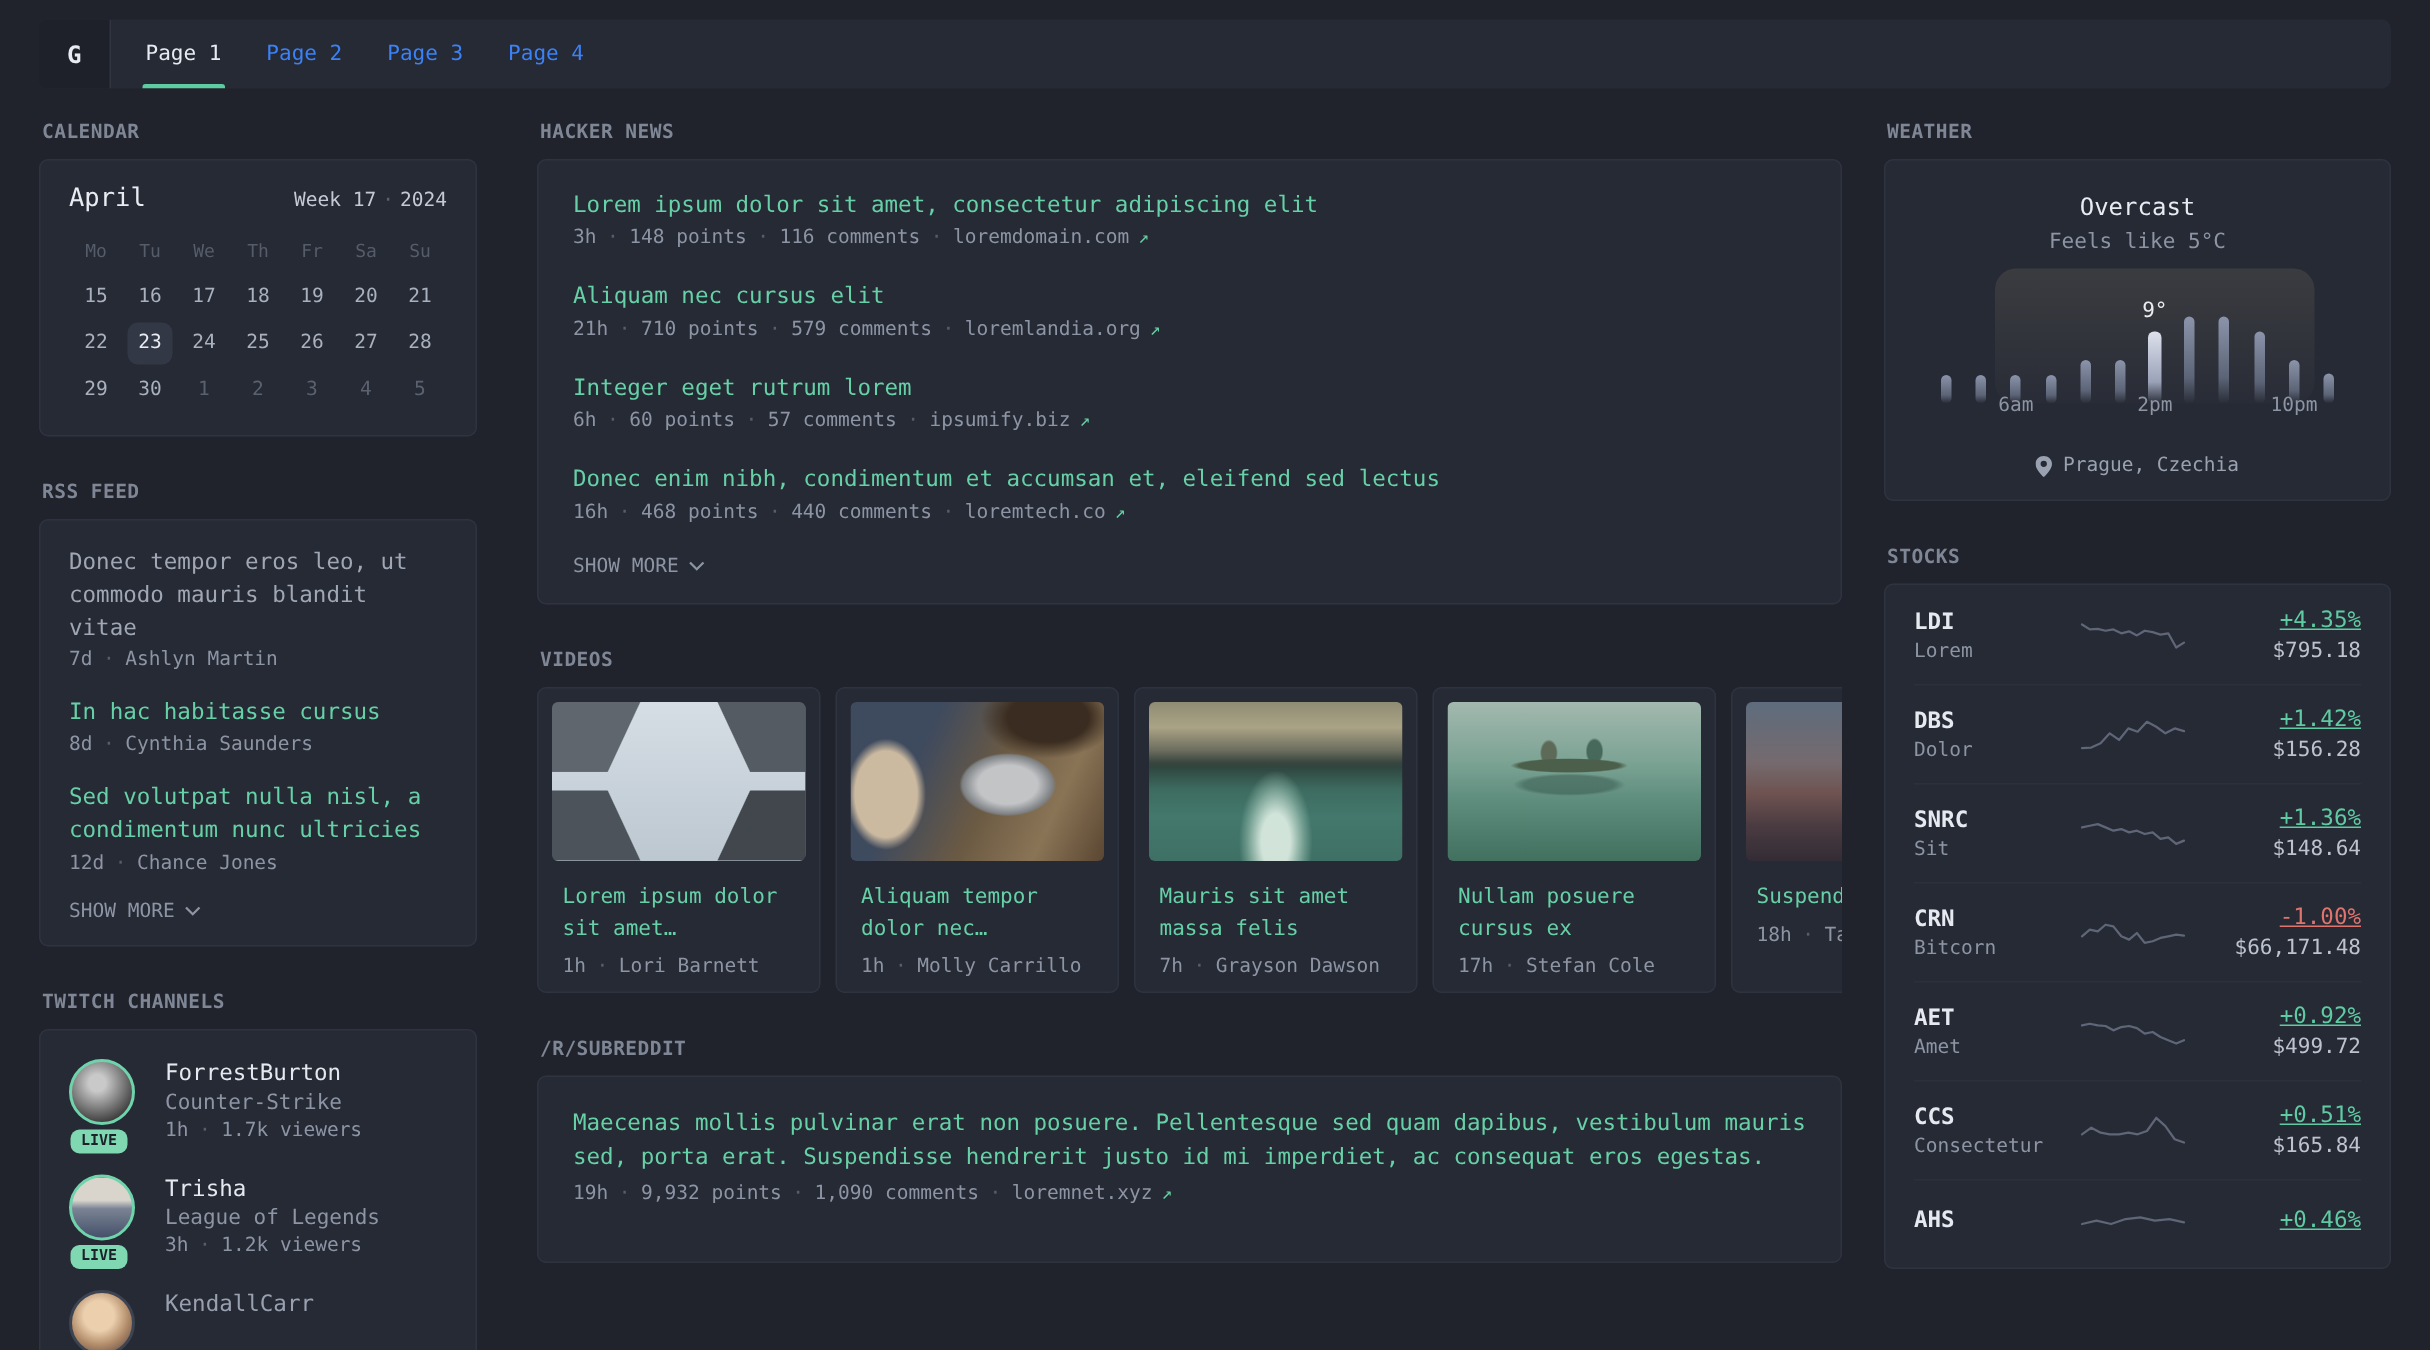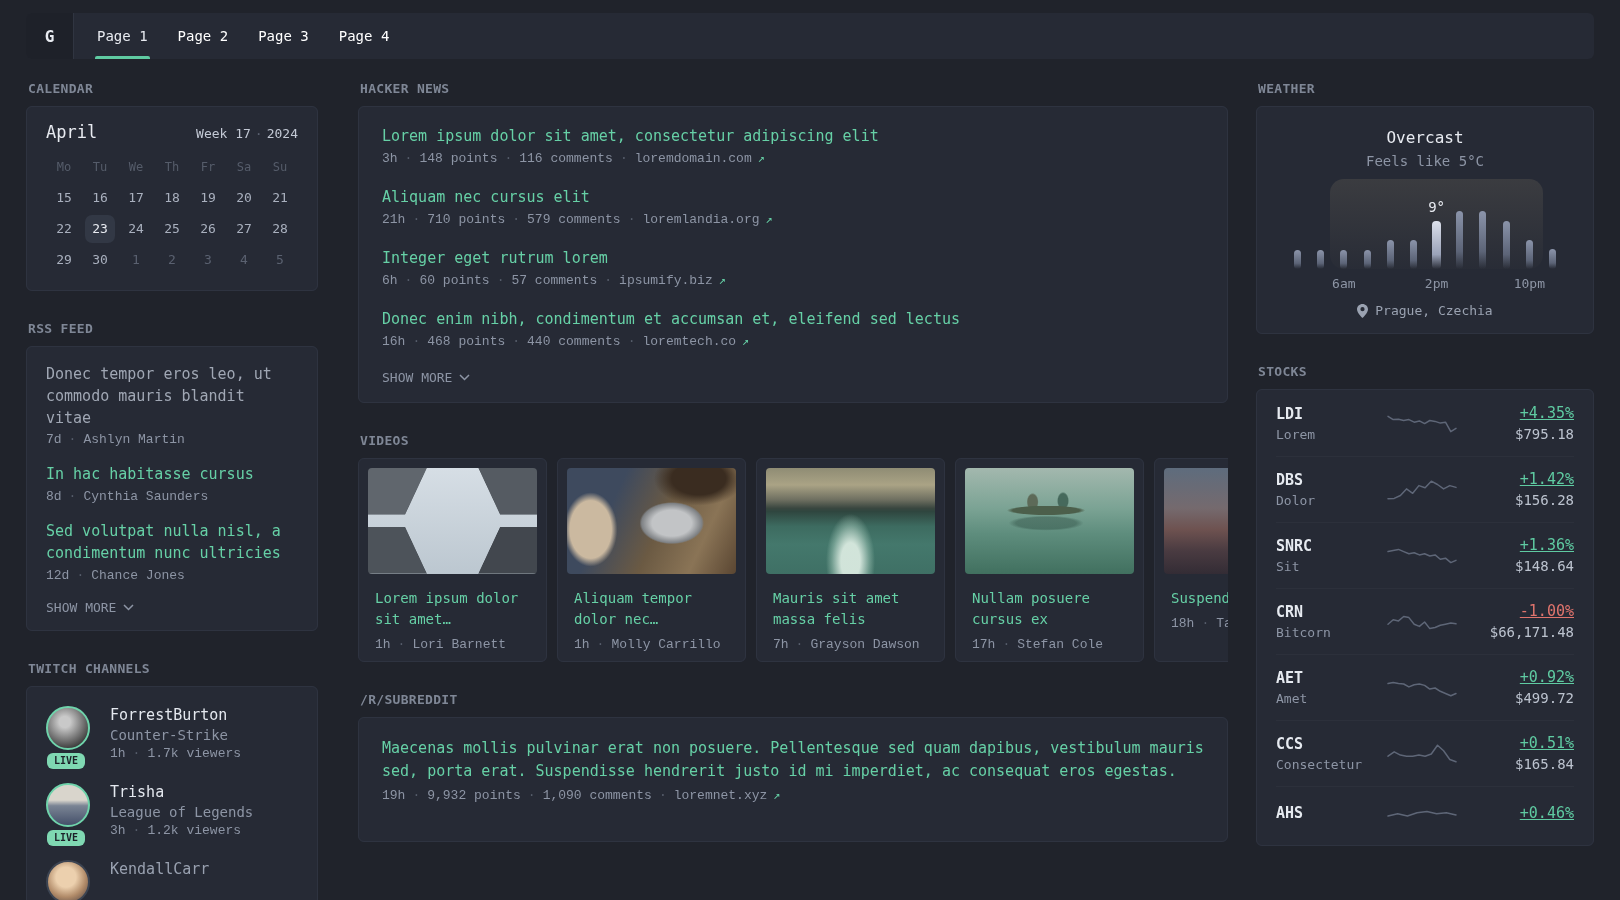--- a/index.html
+++ b/index.html
@@ -16,21 +16,21 @@
     border-radius:6px; display:flex; align-items:stretch; overflow:hidden;
   }
   .logo-box {
     width:48px; background:#1e2129; border-right:1px solid #303541;
     display:flex; align-items:center; justify-content:center;
     font-size:16px; font-weight:bold; color:#e8ebf1;
   }
   .tabs { display:flex; margin-left:8px; }
   .tab {
     position:relative; display:flex; align-items:center; padding:0 15px;
-    font-size:14px; color:#ffffff; cursor:pointer; background:none; border:none;
+    font-size:14px; color:#3b82f6; cursor:pointer; background:none; border:none;
     font-family:inherit;
   }
   .tab.active { color:#e8ebf1; }
   .tab.active::after {
     content:""; position:absolute; left:13px; right:13px; bottom:0;
     height:3px; background:#5fcba2; border-radius:2px 2px 0 0;
   }
   
   .main { display:flex; padding:22px 26px 0; }
   .col-left  { width:292px; margin-right:40px; flex:none; }
@@ -50,21 +50,21 @@
   .cal-week .dot { color:#5a6170; margin:0 4px; }
   .cal-grid { display:grid; grid-template-columns:repeat(7,1fr); row-gap:1px; }
   .cal-dow { font-size:12px; color:#555c6a; text-align:center; padding:6px 0 8px; }
   .cal-cell {
     font-size:13px; color:#a9b0be; text-align:center; line-height:28px; height:28px;
     border-radius:7px; margin:1px 3px;
   }
   .cal-cell.sel { background:#323845; color:#e8ebf1; }
   .cal-cell.dim { color:#5a6170; }
   
-  .meta { font-size:13px; color:#8d95a5; display:flex; flex-wrap:wrap; align-items:center;font-family:Liberation Mono, monospace; }
+  .meta { font-size:13px; color:#8d95a5; display:flex; flex-wrap:wrap; align-items:center; }
   .meta > span:not(:first-child)::before { content:"·"; color:#565d6b; margin:0 7px; }
   .ext { color:#66d0a6; margin-left:6px; font-size:12px; }
   .domain-wrap { white-space:nowrap; }
   .show-more {
     display:flex; align-items:center; gap:7px; background:none; border:none;
     font-family:inherit; font-size:13px; color:#8d95a5; cursor:pointer; padding:0;
   }
   .show-more svg { stroke:#8d95a5; }
   
   .rss { padding:18px 20px 16px; }
@@ -149,21 +149,21 @@
   .wx-daylight {
     position:absolute; border-radius:14px;
     background:linear-gradient(180deg, rgba(167,153,122,.16), rgba(167,153,122,.02));
   }
   .wx-bar {
     position:absolute; width:7px; border-radius:4px;
     background:linear-gradient(180deg,#8b94aa 0%, #5c6477 70%, rgba(92,100,119,0) 100%);
   }
   .wx-bar.hl { width:9px; background:linear-gradient(180deg,#dde1ec 0%, #9aa2b8 70%, rgba(154,162,184,0) 100%); }
   .wx-peak { position:absolute; font-size:14px; color:#e8ebf1; transform:translateX(-50%); }
-  .wx-tick { position:absolute; bottom:0; font-size:13px; color:#8d95a5; transform:translateX(-50%); }
+  .wx-tick { position:absolute; bottom:13px; font-size:13px; color:#8d95a5; transform:translateX(-50%); }
   .wx-loc { margin-top:12px; font-size:13px; color:#9aa2b1; display:flex; align-items:center; justify-content:center; gap:7px; }
   .wx-loc svg { flex:none; }
   
   .stocks { padding:2px 20px; }
   .stock-row { display:flex; align-items:center; padding:13px 0 14px; border-top:1px solid #2c303b; }
   .stock-row:first-child { border-top:none; }
   .stock-left { width:102px; flex:none; }
   .stock-sym { font-size:15px; font-weight:bold; color:#e6eaf0; }
   .stock-name { font-size:13px; color:#8d95a5; margin-top:4px; }
   .stock-mid { flex:1; display:flex; justify-content:center; }

